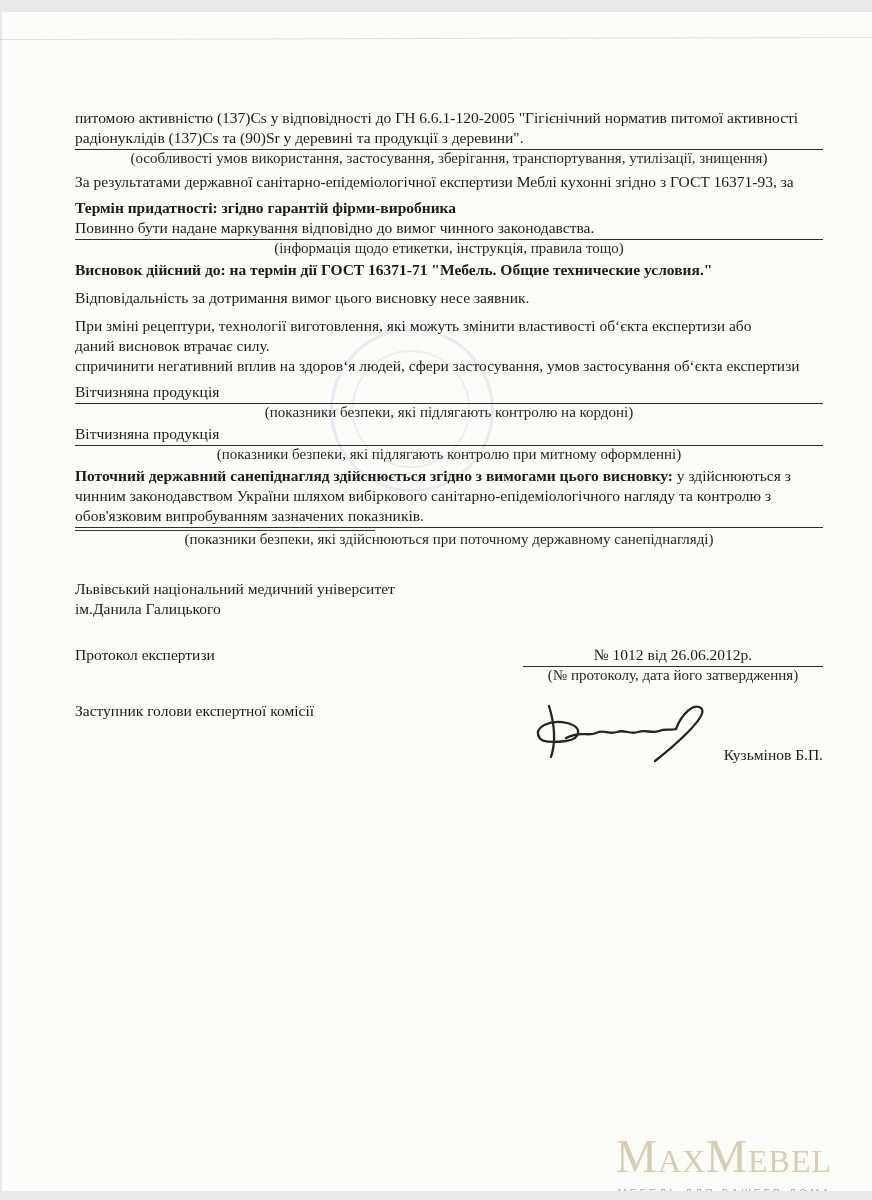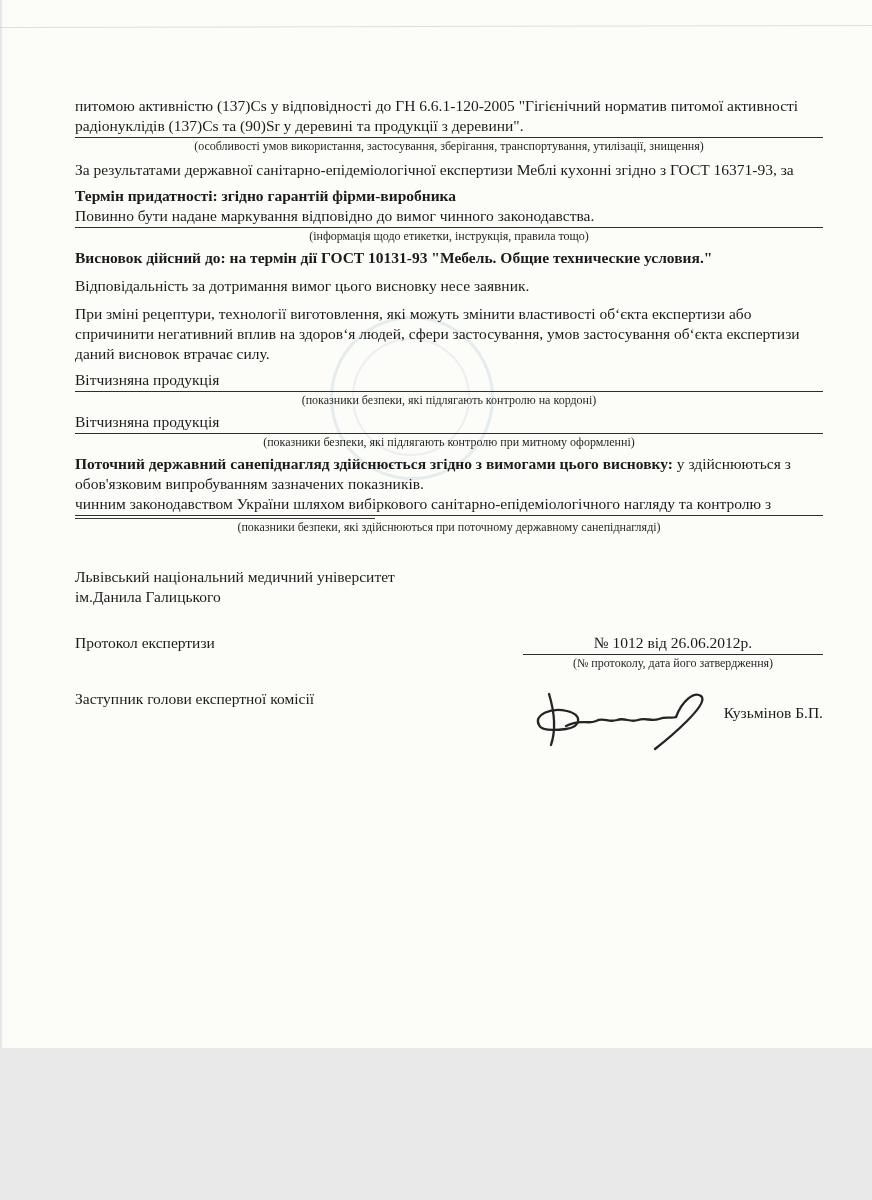--- a/index.html
+++ b/index.html
@@ -1,27 +1,27 @@
 <!DOCTYPE html>
 <html><head>
 <meta charset="utf-8">
 <style>
   html,body{margin:0;padding:0;background:#e9e9e9;}
   .page{
-    position:relative;width:872px;height:1048px;margin:0 auto;
+    position:relative;width:872px;height:1179px;margin:12px auto;
     background:#fcfcf9;overflow:hidden;
     font-family:"Liberation Serif","DejaVu Serif",serif;
     color:#1b1b1b;font-size:15.5px;line-height:20px;
   }
   .scan-topline{position:absolute;top:26px;left:0;right:0;height:1px;background:#d9d9d6;opacity:.85;transform:rotate(-.12deg);}
   .scan-leftedge{position:absolute;left:0;top:0;bottom:0;width:3px;background:linear-gradient(to right,#cfd3d6,rgba(255,255,255,0));opacity:.7;}
   .content{position:absolute;left:75px;top:96px;width:748px;}
   .ln{white-space:nowrap;}
   .rule{border-bottom:1.6px solid #2e2e2e;padding-bottom:1px;}
-  .caption{font-size:12px;line-height:12px;text-align:center;color:#272727;padding-top:2px;}
+  .caption{font-size:15px;line-height:12px;text-align:center;color:#272727;padding-top:2px;}
   .b{font-weight:bold;}
   .faded{color:#6c7680;}
   .semi-faded{color:#4d565e;}
   .mt8{margin-top:8px;}
   .mt6{margin-top:6px;}
   .row{display:flex;align-items:flex-start;}
   .grow{flex:1;}
   .rightcol{width:345px;text-align:center;}
   .rightcol-narrow{width:300px;text-align:center;}
   .shortline{width:300px;border-top:1.5px solid #3a3a3a;margin-top:2px;height:0;}
@@ -60,40 +60,40 @@
     <div class="caption">(особливості умов використання,  застосування, зберігання, транспортування, утилізації, знищення)</div>
 
     <div class="mt8">
       <div class="ln">За результатами державної санітарно-епідеміологічної експертизи Меблі кухонні згідно з ГОСТ 16371-93,  за</div>
     </div>
 
     <div class="b mt6 ln">Термін придатності: згідно гарантій фірми-виробника</div>
     <div class="rule ln">Повинно бути надане маркування відповідно до вимог чинного законодавства.</div>
     <div class="caption">(інформація щодо етикетки, інструкція, правила тощо)</div>
 
-    <div class="b mt6 ln">Висновок дійсний до: на термін дії ГОСТ 10131-93 "Мебель. Общие технические условия."</div>
+    <div class="b mt6 ln">Висновок дійсний до: на термін дії ГОСТ 16371-71 "Мебель. Общие технические условия."</div>
 
     <div class="mt8 ln">Відповідальність за дотримання вимог цього висновку несе заявник.</div>
 
     <div class="mt8">
       <div class="ln">При зміні рецептури, технології виготовлення, які можуть змінити властивості об‘єкта експертизи або</div>
+      <div class="ln">даний висновок втрачає силу.</div>
       <div class="ln">спричинити негативний вплив на здоров‘я людей, сфери застосування, умов застосування об‘єкта експертизи</div>
-      <div class="ln">даний висновок втрачає силу.</div>
     </div>
 
     <div class="rule mt6">Вітчизняна продукція</div>
     <div class="caption">(показники безпеки, які підлягають контролю на кордоні)</div>
 
     <div class="rule mt6">Вітчизняна продукція</div>
     <div class="caption">(показники безпеки, які підлягають контролю при митному оформленні)</div>
 
     <div class="rule mt6">
       <div><span class="b">Поточний державний санепіднагляд здійснюється згідно з вимогами цього висновку:</span><span> у здійснюються з</span></div>
+      <div class="ln">чинним законодавством України шляхом вибіркового санітарно-епідеміологічного нагляду та контролю з</div>
       <div class="ln">обов'язковим випробуванням зазначених показників.</div>
-      <div class="ln">чинним законодавством України шляхом вибіркового санітарно-епідеміологічного нагляду та контролю з</div>
     </div>
     <div class="shortline"></div>
     <div class="caption">(показники безпеки, які здійснюються при поточному державному санепіднагляді)</div>
 
     <div class="row" style="margin-top:34px;">
       <div class="grow">
         <div class="ln">Львівський національний медичний університет</div>
         <div class="ln">ім.Данила Галицького</div>
       </div>
     </div>
@@ -101,21 +101,21 @@
     <div class="row" style="margin-top:26px;">
       <div class="grow">Протокол експертизи</div>
       <div class="rightcol-narrow">
         <div class="rule">№ 1012 від 26.06.2012р.</div>
         <div class="caption">(№ протоколу, дата  його затвердження)</div>
       </div>
     </div>
 
     <div class="row" style="margin-top:20px;gap:28px;">
       <div class="grow">Заступник голови експертної комісії</div>
-      <div style="display:flex;align-items:flex-start;">
+      <div style="display:flex;align-items:flex-end;">
         <svg class="sig-svg" width="195" height="64" viewBox="0 0 195 64">
           <g fill="none" stroke="#242424" stroke-width="2.3" stroke-linecap="round">
             <path d="M20,5 C24,18 28,38 22,56"></path>
             <path d="M10,36 C4,26 22,18 38,22 C54,26 52,38 37,40 C22,42 12,41 10,36 Z"></path>
             <path d="M37,37 C52,29 58,36 67,32 C75,28 79,34 88,31 C96,28 101,34 109,31 C117,28 122,33 130,30 C138,27 142,30 147,28"></path>
             <path d="M147,28 C153,12 165,2 172,7 C177,11 168,22 158,32 C146,44 135,53 126,60"></path>
           </g>
         </svg>
         <div class="sig-name">Кузьмінов Б.П.</div>
       </div>

